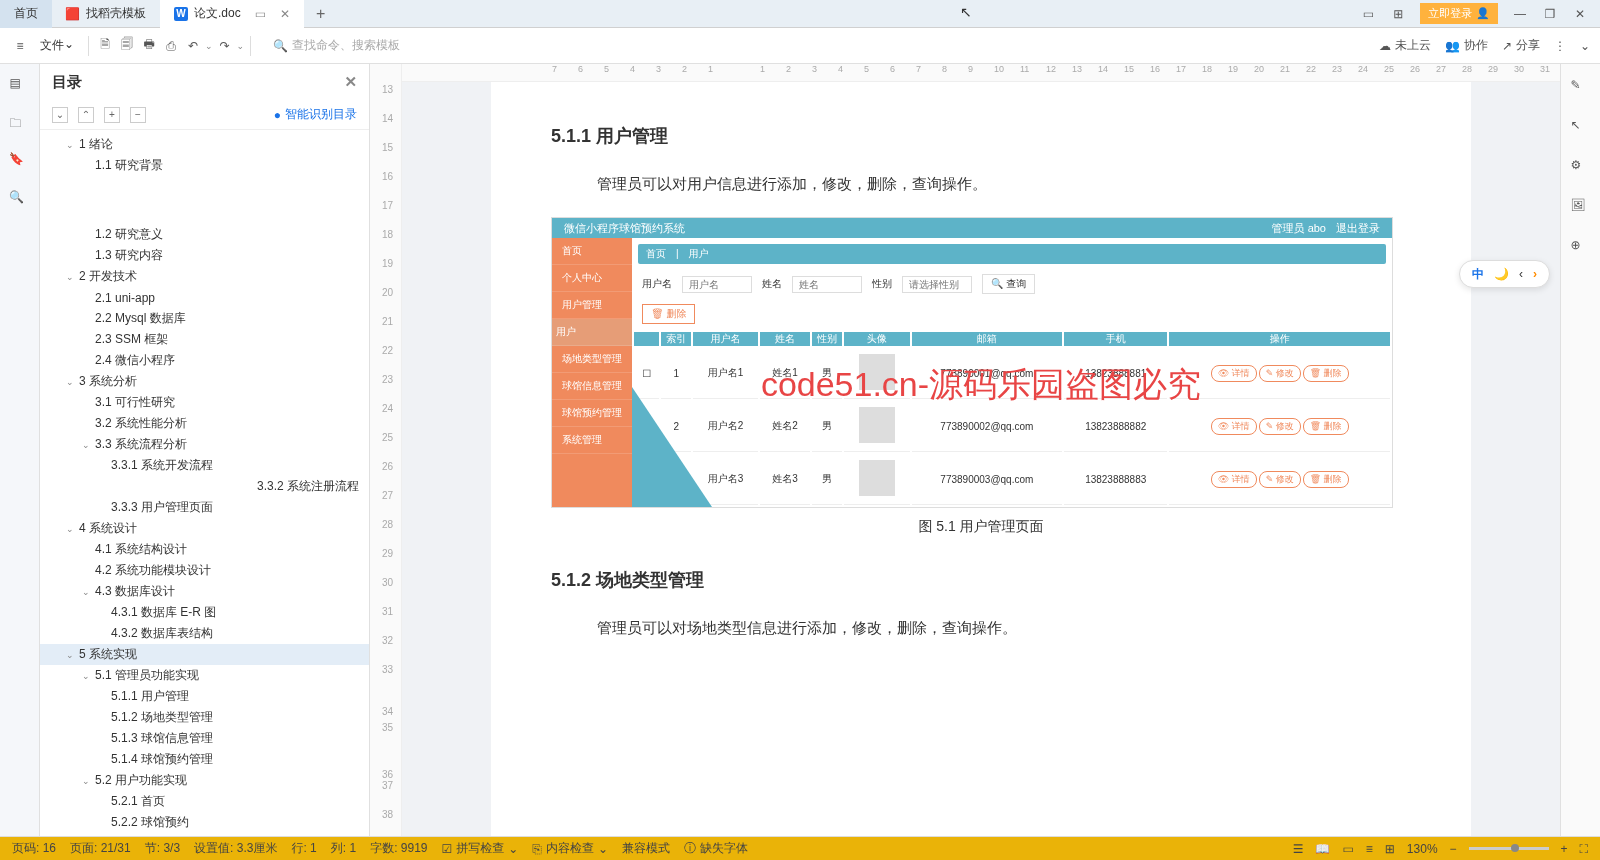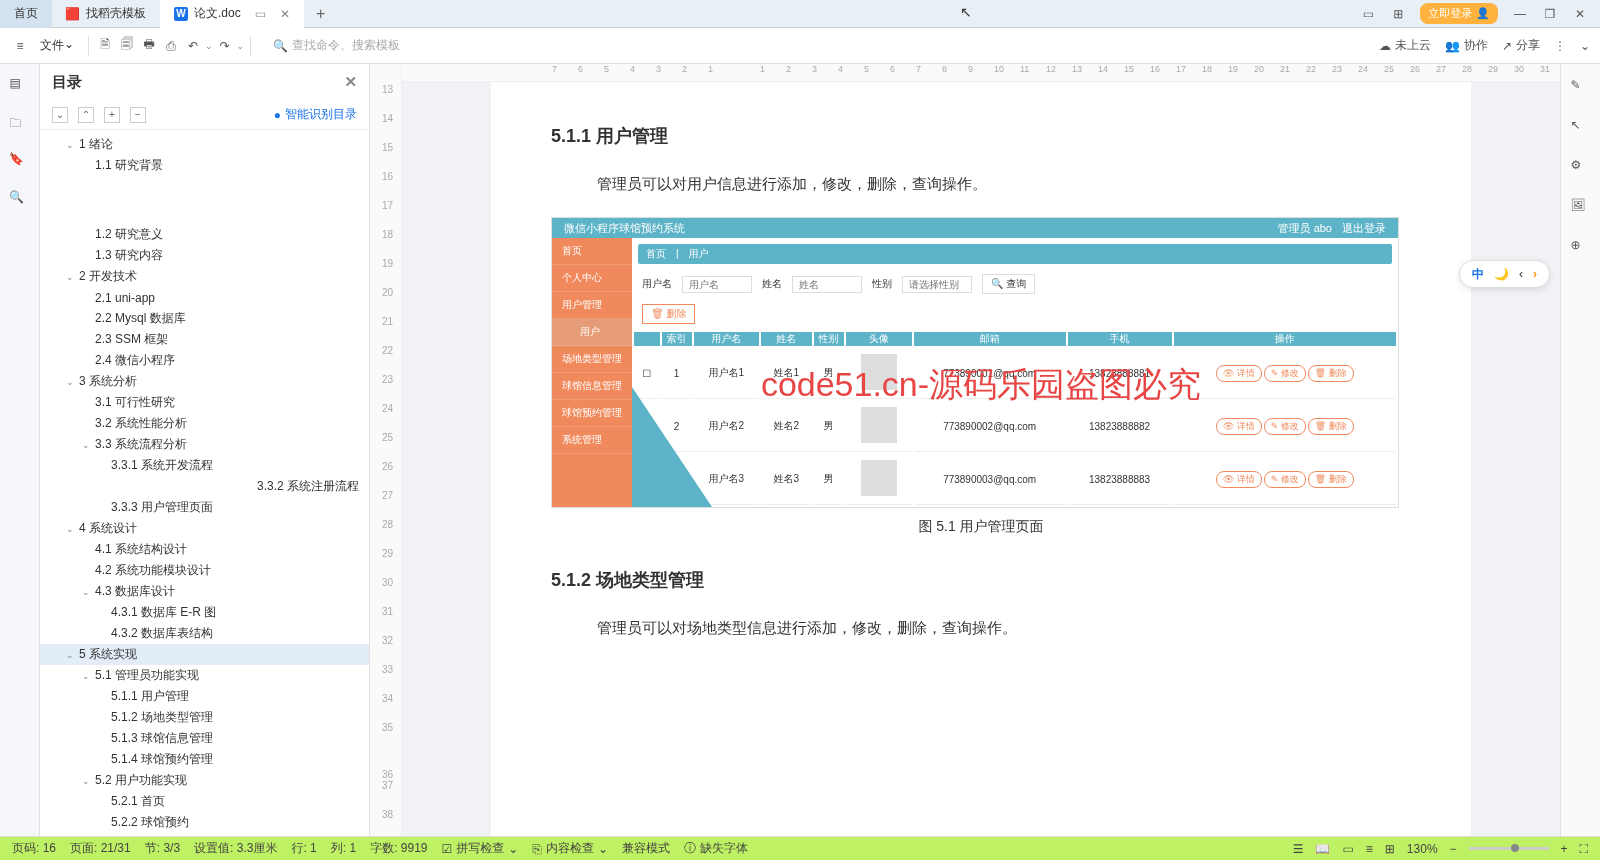--- a/index.html
+++ b/index.html
@@ -5,21 +5,21 @@
 * { margin: 0; padding: 0; box-sizing: border-box; }
 body { font-family: "Microsoft YaHei", sans-serif; font-size: 12px; color: #333; background: #fff; overflow: hidden; width: 1600px; height: 860px; position: relative; }
 .tab-bar { height: 28px; background: #e8eff5; display: flex; align-items: center; border-bottom: 1px solid #d0d0d0; }
 .tab { height: 28px; padding: 0 14px; display: flex; align-items: center; gap: 6px; cursor: pointer; font-size: 12px; }
 .tab.home { background: #d4e2ef; }
 .tab.active { background: #fff; }
 .tab-icon { width: 14px; height: 14px; display: inline-flex; align-items: center; justify-content: center; }
 .tab-close { margin-left: 8px; color: #888; }
 .tab-add { padding: 0 12px; color: #666; font-size: 16px; }
 .window-controls { margin-left: auto; display: flex; align-items: center; gap: 14px; padding-right: 12px; }
-.login-btn { background: #ffb23d; color: #fff; padding: 3px 8px; border-radius: 8px; font-size: 11px; display: flex; align-items: center; gap: 4px; }
+.login-btn { background: #ffb23d; color: #fff; padding: 3px 8px; border-radius: 0; font-size: 11px; display: flex; align-items: center; gap: 4px; }
 .wc-icon { width: 16px; height: 16px; display: inline-flex; align-items: center; justify-content: center; color: #555; }
 
 .toolbar { height: 36px; display: flex; align-items: center; padding: 0 10px; border-bottom: 1px solid #e0e0e0; gap: 2px; }
 .file-btn { display: flex; align-items: flex-start; gap: 0; padding: 4px 8px; }
 .tb-icon { width: 20px; height: 20px; display: inline-flex; align-items: center; justify-content: center; color: #555; }
 .tb-sep { width: 1px; height: 20px; background: #ddd; margin: 0 4px; }
 .menu-tabs { display: flex; gap: 20px; margin-left: 12px; font-size: 13px; }
 .menu-tab { padding: 4px 8px; cursor: pointer; }
 .menu-tab.active { background: #1a73e8; color: #fff; border-radius: 4px; }
 .search-box { margin-left: 16px; display: flex; align-items: center; gap: 4px; color: #aaa; font-size: 12px; }
@@ -42,45 +42,45 @@
 
 .ruler-gutter { width: 32px; background: #fafafa; border-right: 1px solid #eee; position: relative; font-size: 10px; color: #aaa; }
 .ruler-gutter .num { position: absolute; right: 8px; }
 
 .doc-area { flex: 1; background: #f0f2f5; position: relative; overflow: hidden; }
 .h-ruler { height: 18px; background: #fafafa; border-bottom: 1px solid #eee; font-size: 9px; color: #aaa; padding-left: 150px; white-space: nowrap; }
 .h-ruler span { display: inline-block; width: 26px; }
 .page { width: 980px; background: #fff; margin: 0 auto; padding: 30px 60px 20px 60px; min-height: 780px; position: relative; }
 .sec-title { font-size: 18px; font-weight: bold; margin: 12px 0 22px 0; }
 .body-text { font-size: 15px; margin: 0 0 20px 46px; line-height: 1.8; }
-.figure { border: 1px solid #ddd; margin: 0 12px 10px 0; }
+.figure { border: 1px solid #ddd; margin: 0 18px 10px 0; }
 .fig-header { background: #5db3c8; height: 20px; display: flex; align-items: center; padding: 0 12px; color: #fff; font-size: 11px; }
 .fig-header .right { margin-left: auto; display: flex; gap: 10px; }
 .fig-body { display: flex; }
 .fig-sidebar { width: 80px; background: #f08a5d; font-size: 10px; color: #fff; }
 .fig-side-item { padding: 6px 10px; border-bottom: 1px solid rgba(255,255,255,0.15); }
-.fig-side-item.active { background: #e69d77; padding-left: 28px; }
+.fig-side-item.active { background: #e69d77; padding-left: 4px; }
 .fig-main { flex: 1; background: #fff; position: relative; }
 .fig-breadcrumb { background: #5db3c8; color: #fff; font-size: 10px; padding: 3px 8px; margin: 6px; border-radius: 2px; }
 .fig-filter { display: flex; gap: 10px; padding: 4px 10px; font-size: 10px; align-items: center; }
 .fig-filter input, .fig-filter select { border: 1px solid #ddd; padding: 2px 6px; font-size: 10px; width: 70px; }
 .fig-del { margin: 6px 10px; border: 1px solid #f08a5d; color: #f08a5d; padding: 2px 8px; font-size: 10px; display: inline-block; }
 .fig-table { width: 100%; }
 .fig-table th { background: #5db3c8; color: #fff; font-size: 10px; font-weight: normal; }
 .fig-table td { font-size: 10px; padding: 6px 4px; text-align: center; border-bottom: 1px solid #eee; }
 .avatar { width: 36px; height: 36px; background: #ddd; display: inline-block; }
 .op-btn { border: 1px solid #f08a5d; color: #f08a5d; padding: 1px 6px; border-radius: 8px; font-size: 9px; margin: 0 1px; display: inline-block; }
 .fig-caption { text-align: center; font-size: 14px; margin: 8px 0 32px 0; }
 .fig-corner { position: absolute; left: 0; bottom: 0; width: 0; height: 0; border-left: 80px solid #5db3c8; border-top: 120px solid transparent; }
 .watermark { position: absolute; top: 280px; left: 0; right: 0; text-align: center; font-size: 34px; color: #e84545; font-weight: 500; pointer-events: none; }
 
 .right-rail { width: 40px; background: #fafafa; border-left: 1px solid #e0e0e0; display: flex; flex-direction: column; align-items: center; gap: 20px; padding-top: 14px; }
 .float-lang { position: absolute; right: 50px; top: 260px; background: #fff; border: 1px solid #ddd; border-radius: 16px; height: 28px; display: flex; align-items: center; gap: 10px; padding: 0 12px; box-shadow: 0 2px 6px rgba(0,0,0,0.1); }
 
-.status-bar { position: absolute; bottom: 0; left: 0; right: 0; height: 24px; background: #bef264; border-top: 1px solid #ddd; display: flex; align-items: center; padding: 0 12px; font-size: 12px; gap: 14px; color: #444; }
+.status-bar { position: absolute; bottom: 0; left: 0; right: 0; height: 24px; background: #eab308; border-top: 1px solid #ddd; display: flex; align-items: center; padding: 0 12px; font-size: 12px; gap: 14px; color: #444; }
 .status-bar .right { margin-left: auto; display: flex; align-items: center; gap: 12px; }
 .sb-item { display: flex; align-items: center; gap: 4px; }
 .cursor-icon { position: absolute; top: 4px; left: 960px; font-size: 14px; color: #333; pointer-events: none; }
 </style>
 </head>
 <body>
 
 <div class="cursor-icon">↖</div>
 
 <div class="tab-bar">
@@ -313,21 +313,21 @@
       <div class="num" style="top: 339px;">24</div>
       <div class="num" style="top: 368px;">25</div>
       <div class="num" style="top: 397px;">26</div>
       <div class="num" style="top: 426px;">27</div>
       <div class="num" style="top: 455px;">28</div>
       <div class="num" style="top: 484px;">29</div>
       <div class="num" style="top: 513px;">30</div>
       <div class="num" style="top: 542px;">31</div>
       <div class="num" style="top: 571px;">32</div>
       <div class="num" style="top: 600px;">33</div>
-      <div class="num" style="top: 629px;">34</div>
+      <div class="num" style="top: 642px;">34</div>
       <div class="num" style="top: 658px;">35</div>
       <div class="num" style="top: 687px; margin-top: 18px;">36</div>
       <div class="num" style="top: 716px;">37</div>
       <div class="num" style="top: 745px;">38</div>
     </div>
 
   <div class="doc-area">
     <div class="h-ruler" id="hruler"><span>7</span><span>6</span><span>5</span><span>4</span><span>3</span><span>2</span><span>1</span><span></span><span>1</span><span>2</span><span>3</span><span>4</span><span>5</span><span>6</span><span>7</span><span>8</span><span>9</span><span>10</span><span>11</span><span>12</span><span>13</span><span>14</span><span>15</span><span>16</span><span>17</span><span>18</span><span>19</span><span>20</span><span>21</span><span>22</span><span>23</span><span>24</span><span>25</span><span>26</span><span>27</span><span>28</span><span>29</span><span>30</span><span>31</span></div>
     <div class="page">
       <div class="sec-title">5.1.1  用户管理</div>

